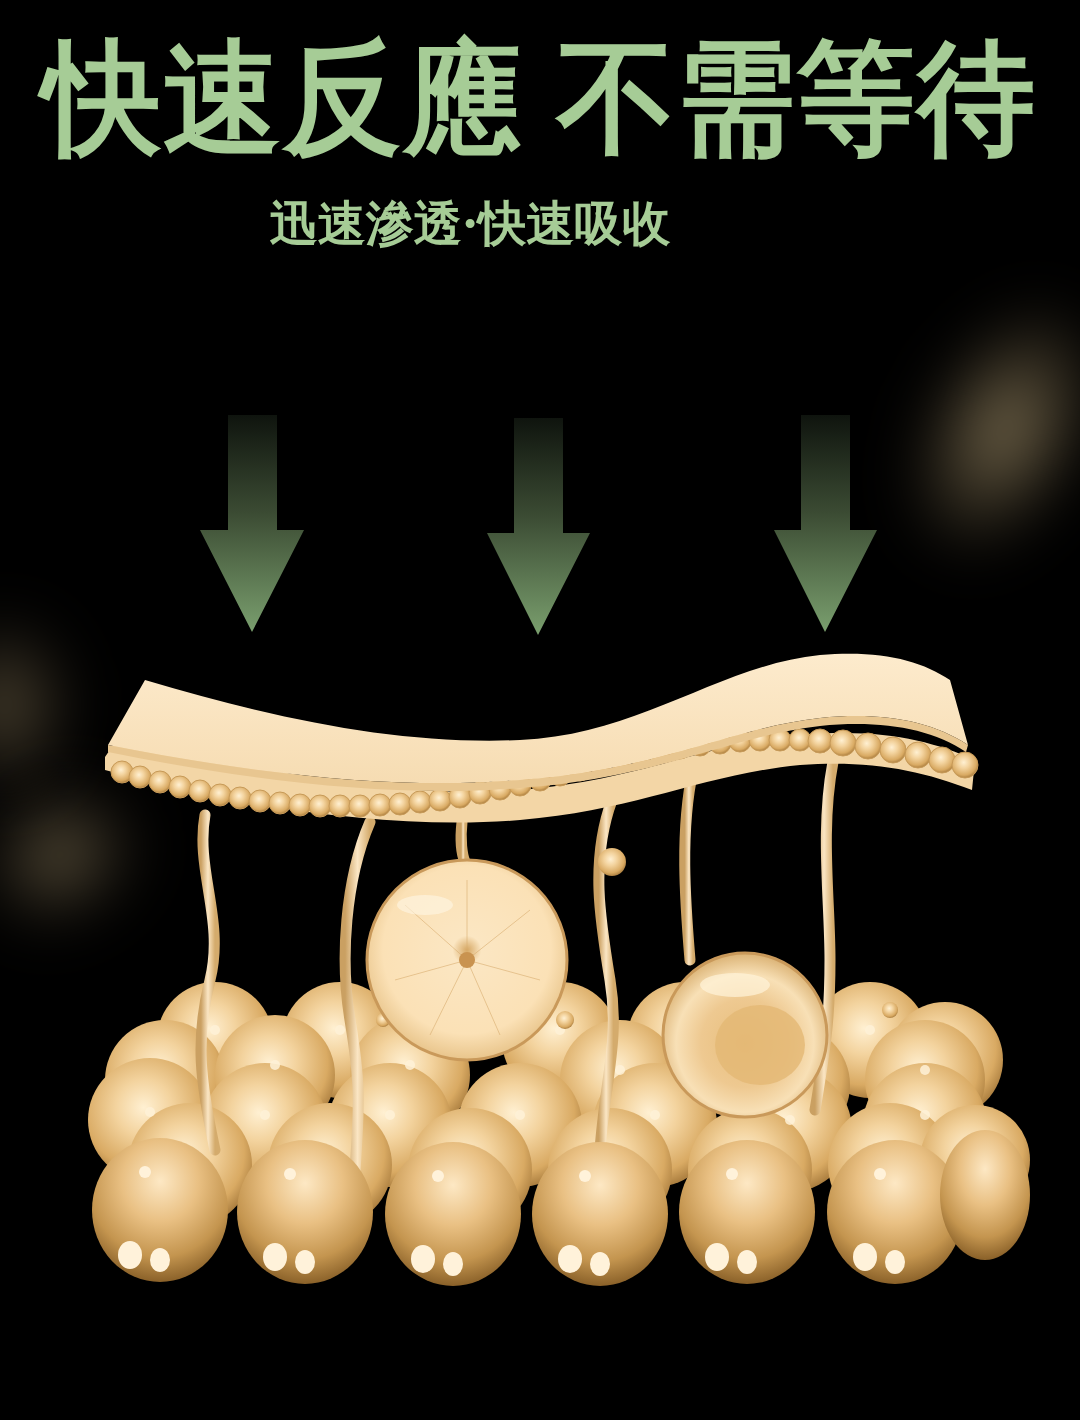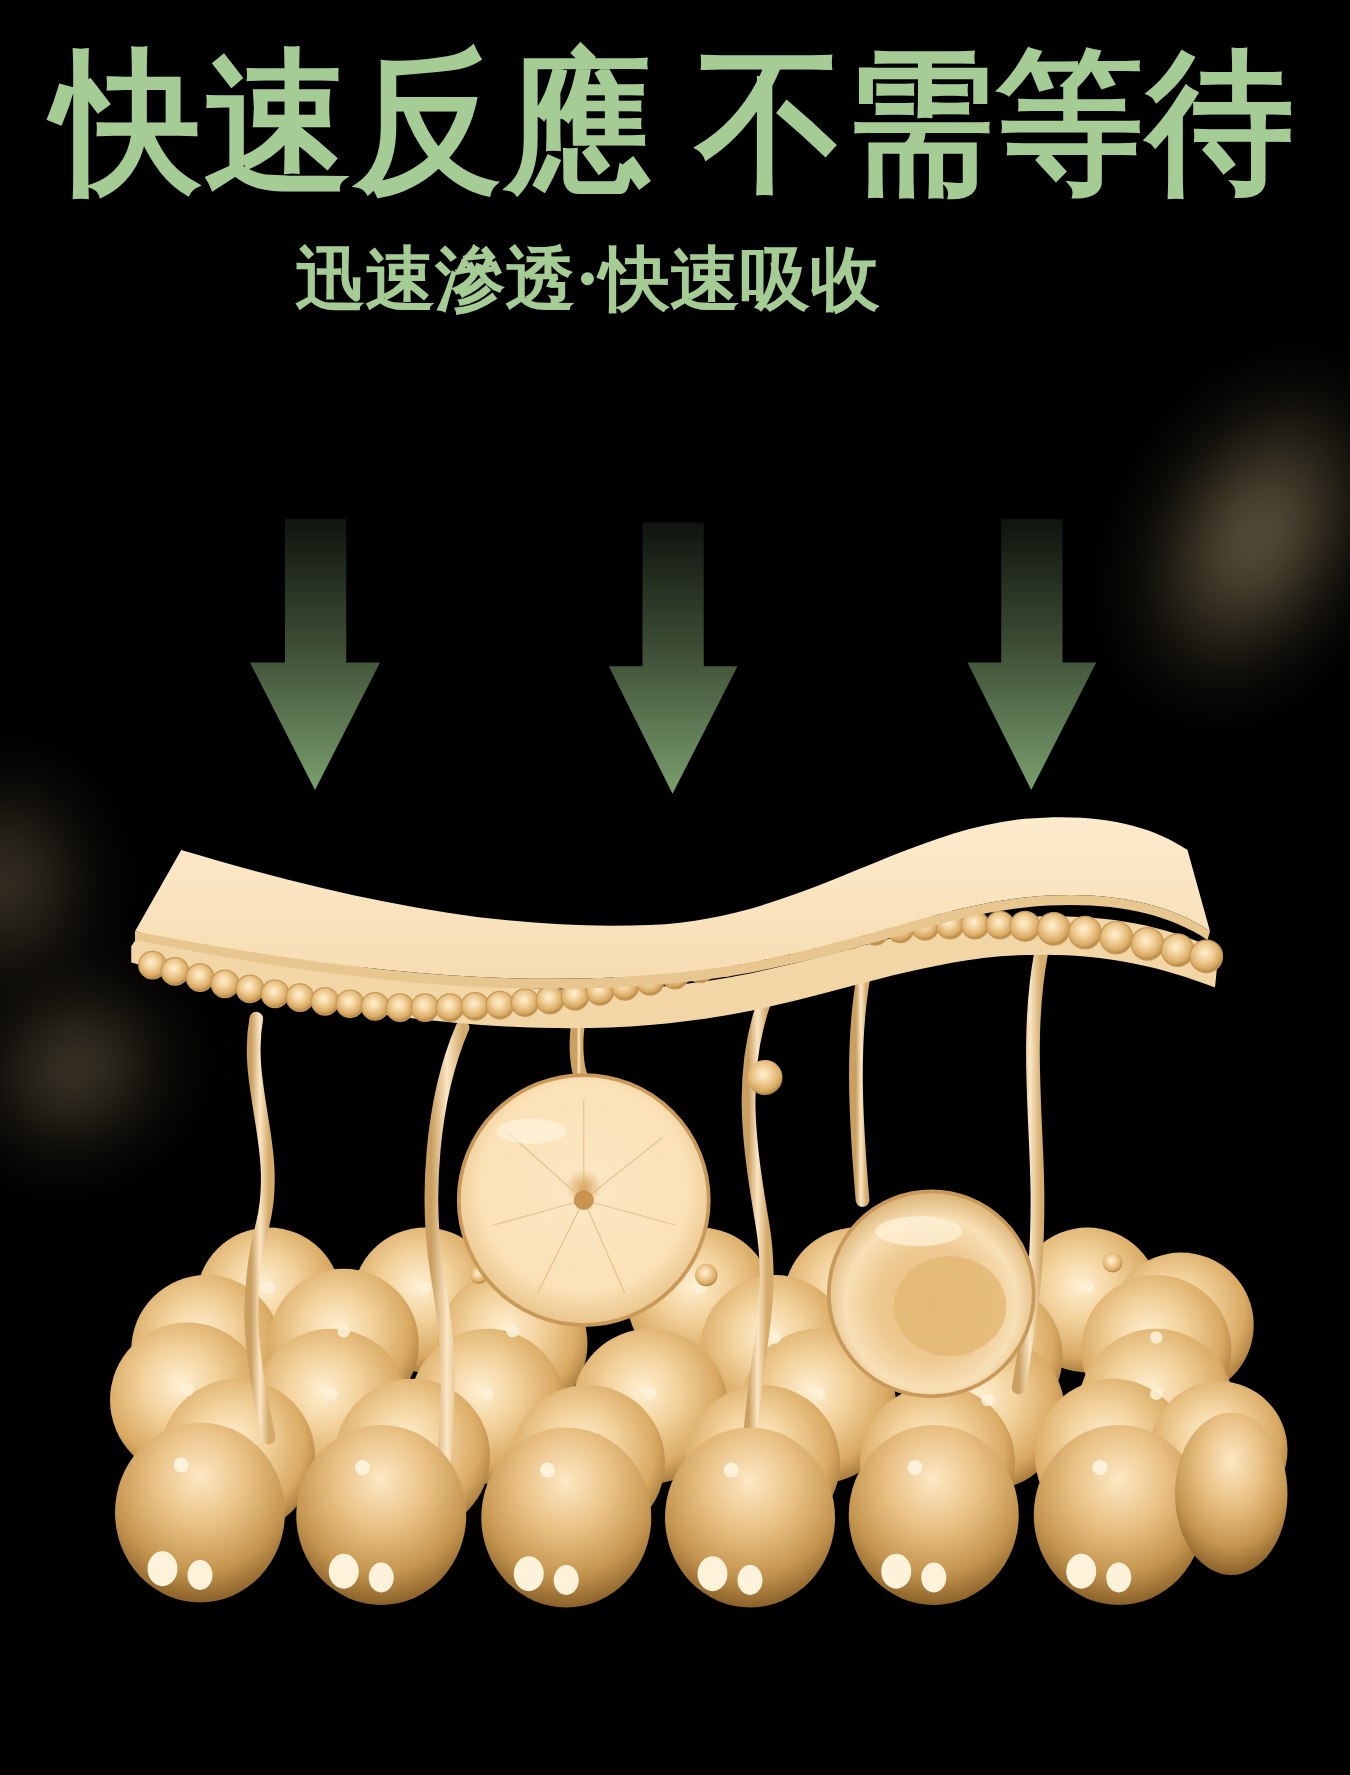--- a/index.html
+++ b/index.html
@@ -10,21 +10,21 @@
   .glow-left-top { left: -70px; top: 610px; width: 150px; height: 190px; background: radial-gradient(ellipse at center, rgba(100,88,64,0.85) 0%, rgba(60,52,38,0.4) 45%, rgba(0,0,0,0) 75%); }
   .glow-left-bot { left: -30px; top: 780px; width: 180px; height: 150px; background: radial-gradient(ellipse at center, rgba(110,98,72,0.9) 0%, rgba(60,52,38,0.4) 45%, rgba(0,0,0,0) 75%); transform: rotate(-30deg); }
   .title {
     position: absolute; left: 0; top: 28px; width: 1080px; text-align: center;
     color: #a6cc96; font-size: 118px; font-weight: bold; letter-spacing: 2px; line-height: 140px;
     white-space: nowrap; transform: scaleY(1.05);
   }
   .title .gap { display: inline-block; width: 34px; }
   .subtitle {
     position: absolute; left: 0; top: 188px; width: 940px; text-align: center;
-    color: #a6cc96; font-size: 56px; font-weight: bold; line-height: 70px; white-space: nowrap;
+    color: #a6cc96; font-size: 48px; font-weight: bold; line-height: 70px; white-space: nowrap;
   }
   .art { position: absolute; left: 0; top: 0; }
 </style>
 </head>
 <body>
 
 <div class="bg"></div>
 <div class="glow glow-right"></div>
 <div class="glow glow-left-top"></div>
 <div class="glow glow-left-bot"></div>

